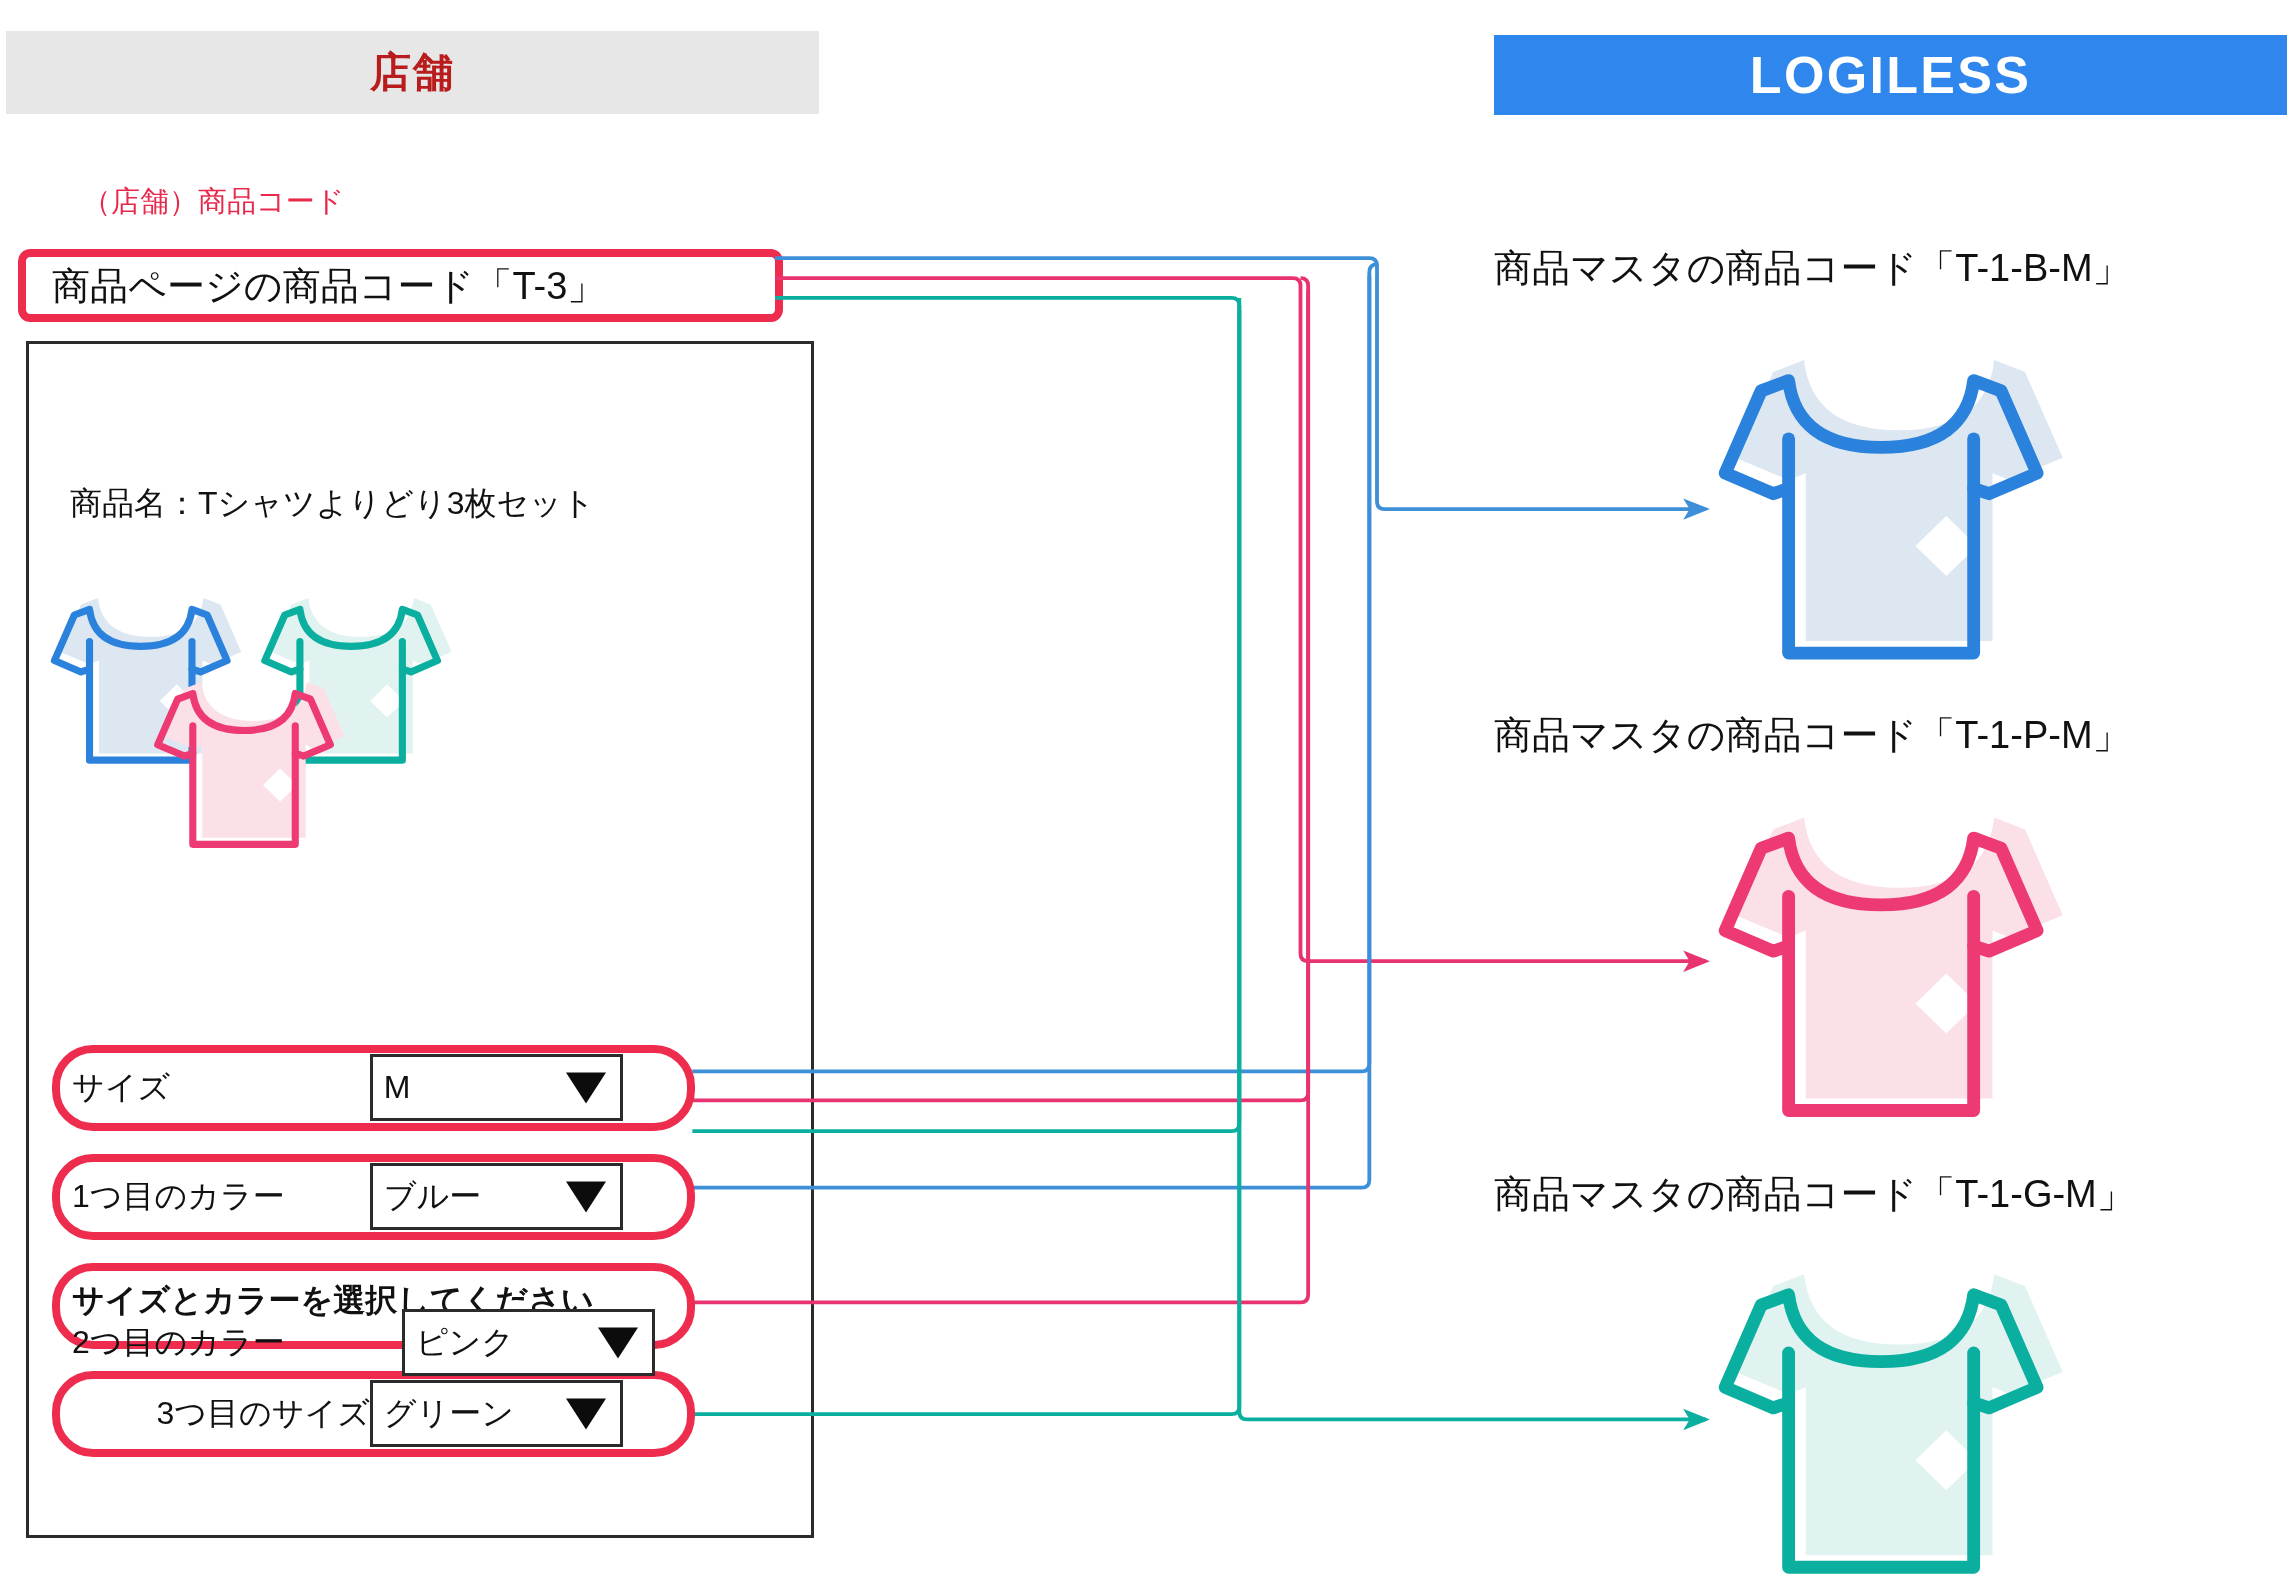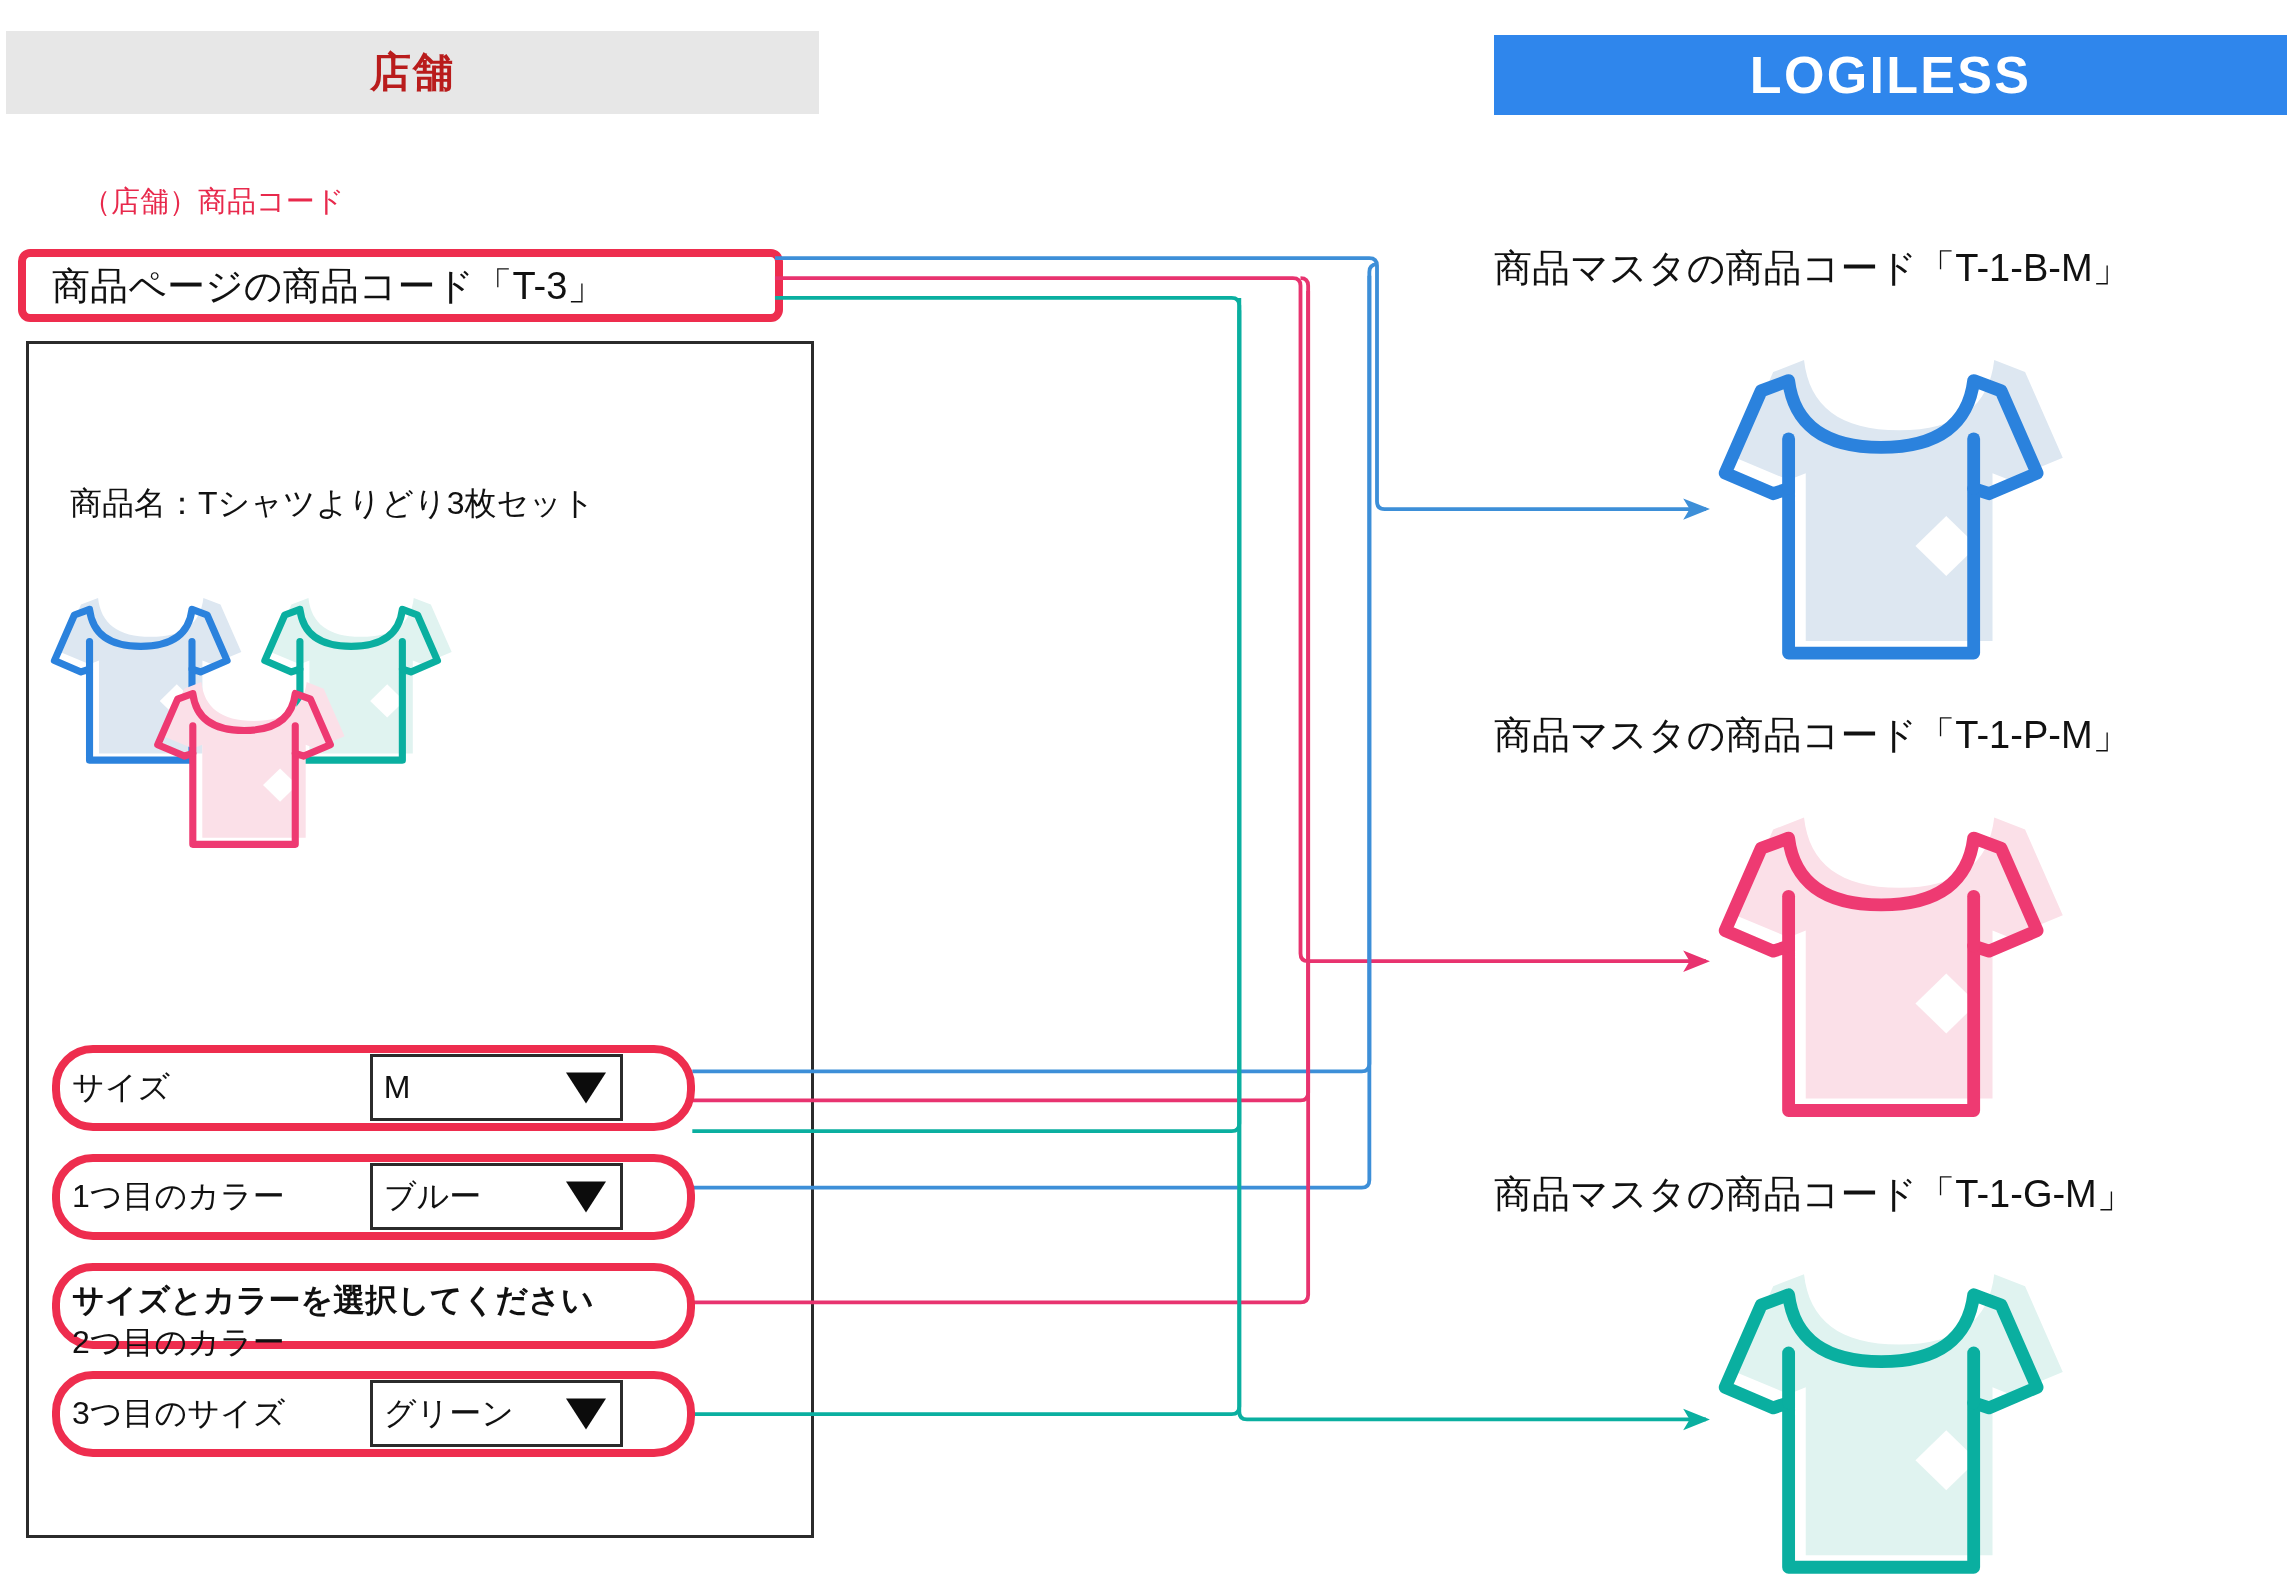--- a/index.html
+++ b/index.html
@@ -144,21 +144,21 @@
     position: absolute;
     left: 72px;
     width: 604px;
     height: 73px;
     display: flex;
     align-items: center;
   }
   #opt-row-0 { top: 1051px; }
   #opt-row-1 { top: 1160px; }
   #opt-row-2 { top: 1306px; gap: 32px; }
-  #opt-row-3 { top: 1377px; }
+  #opt-row-3 { top: 1377px; text-align: right; }
 
   .option-label {
     font-size: 32px;
     color: #111;
     white-space: nowrap;
     width: 298px;
   }
   .option-select {
     position: relative;
     width: 253px;
@@ -333,20 +333,24 @@
   <div class="option-row" id="opt-row-1">
     <span class="option-label">1つ目のカラー</span>
     <div class="option-select">
       <span class="option-value">ブルー</span>
       <span class="caret-icon"></span>
     </div>
   </div>
 
   <div class="option-row" id="opt-row-2">
     <span class="option-label">2つ目のカラー</span>
+    <div class="option-select">
+      <span class="option-value">ピンク</span>
+      <span class="caret-icon"></span>
+    </div>
   </div>
 
   <div class="option-row" id="opt-row-3">
     <span class="option-label">3つ目のサイズ</span>
     <div class="option-select">
       <span class="option-value">グリーン</span>
       <span class="caret-icon"></span>
     </div>
   </div>
 

